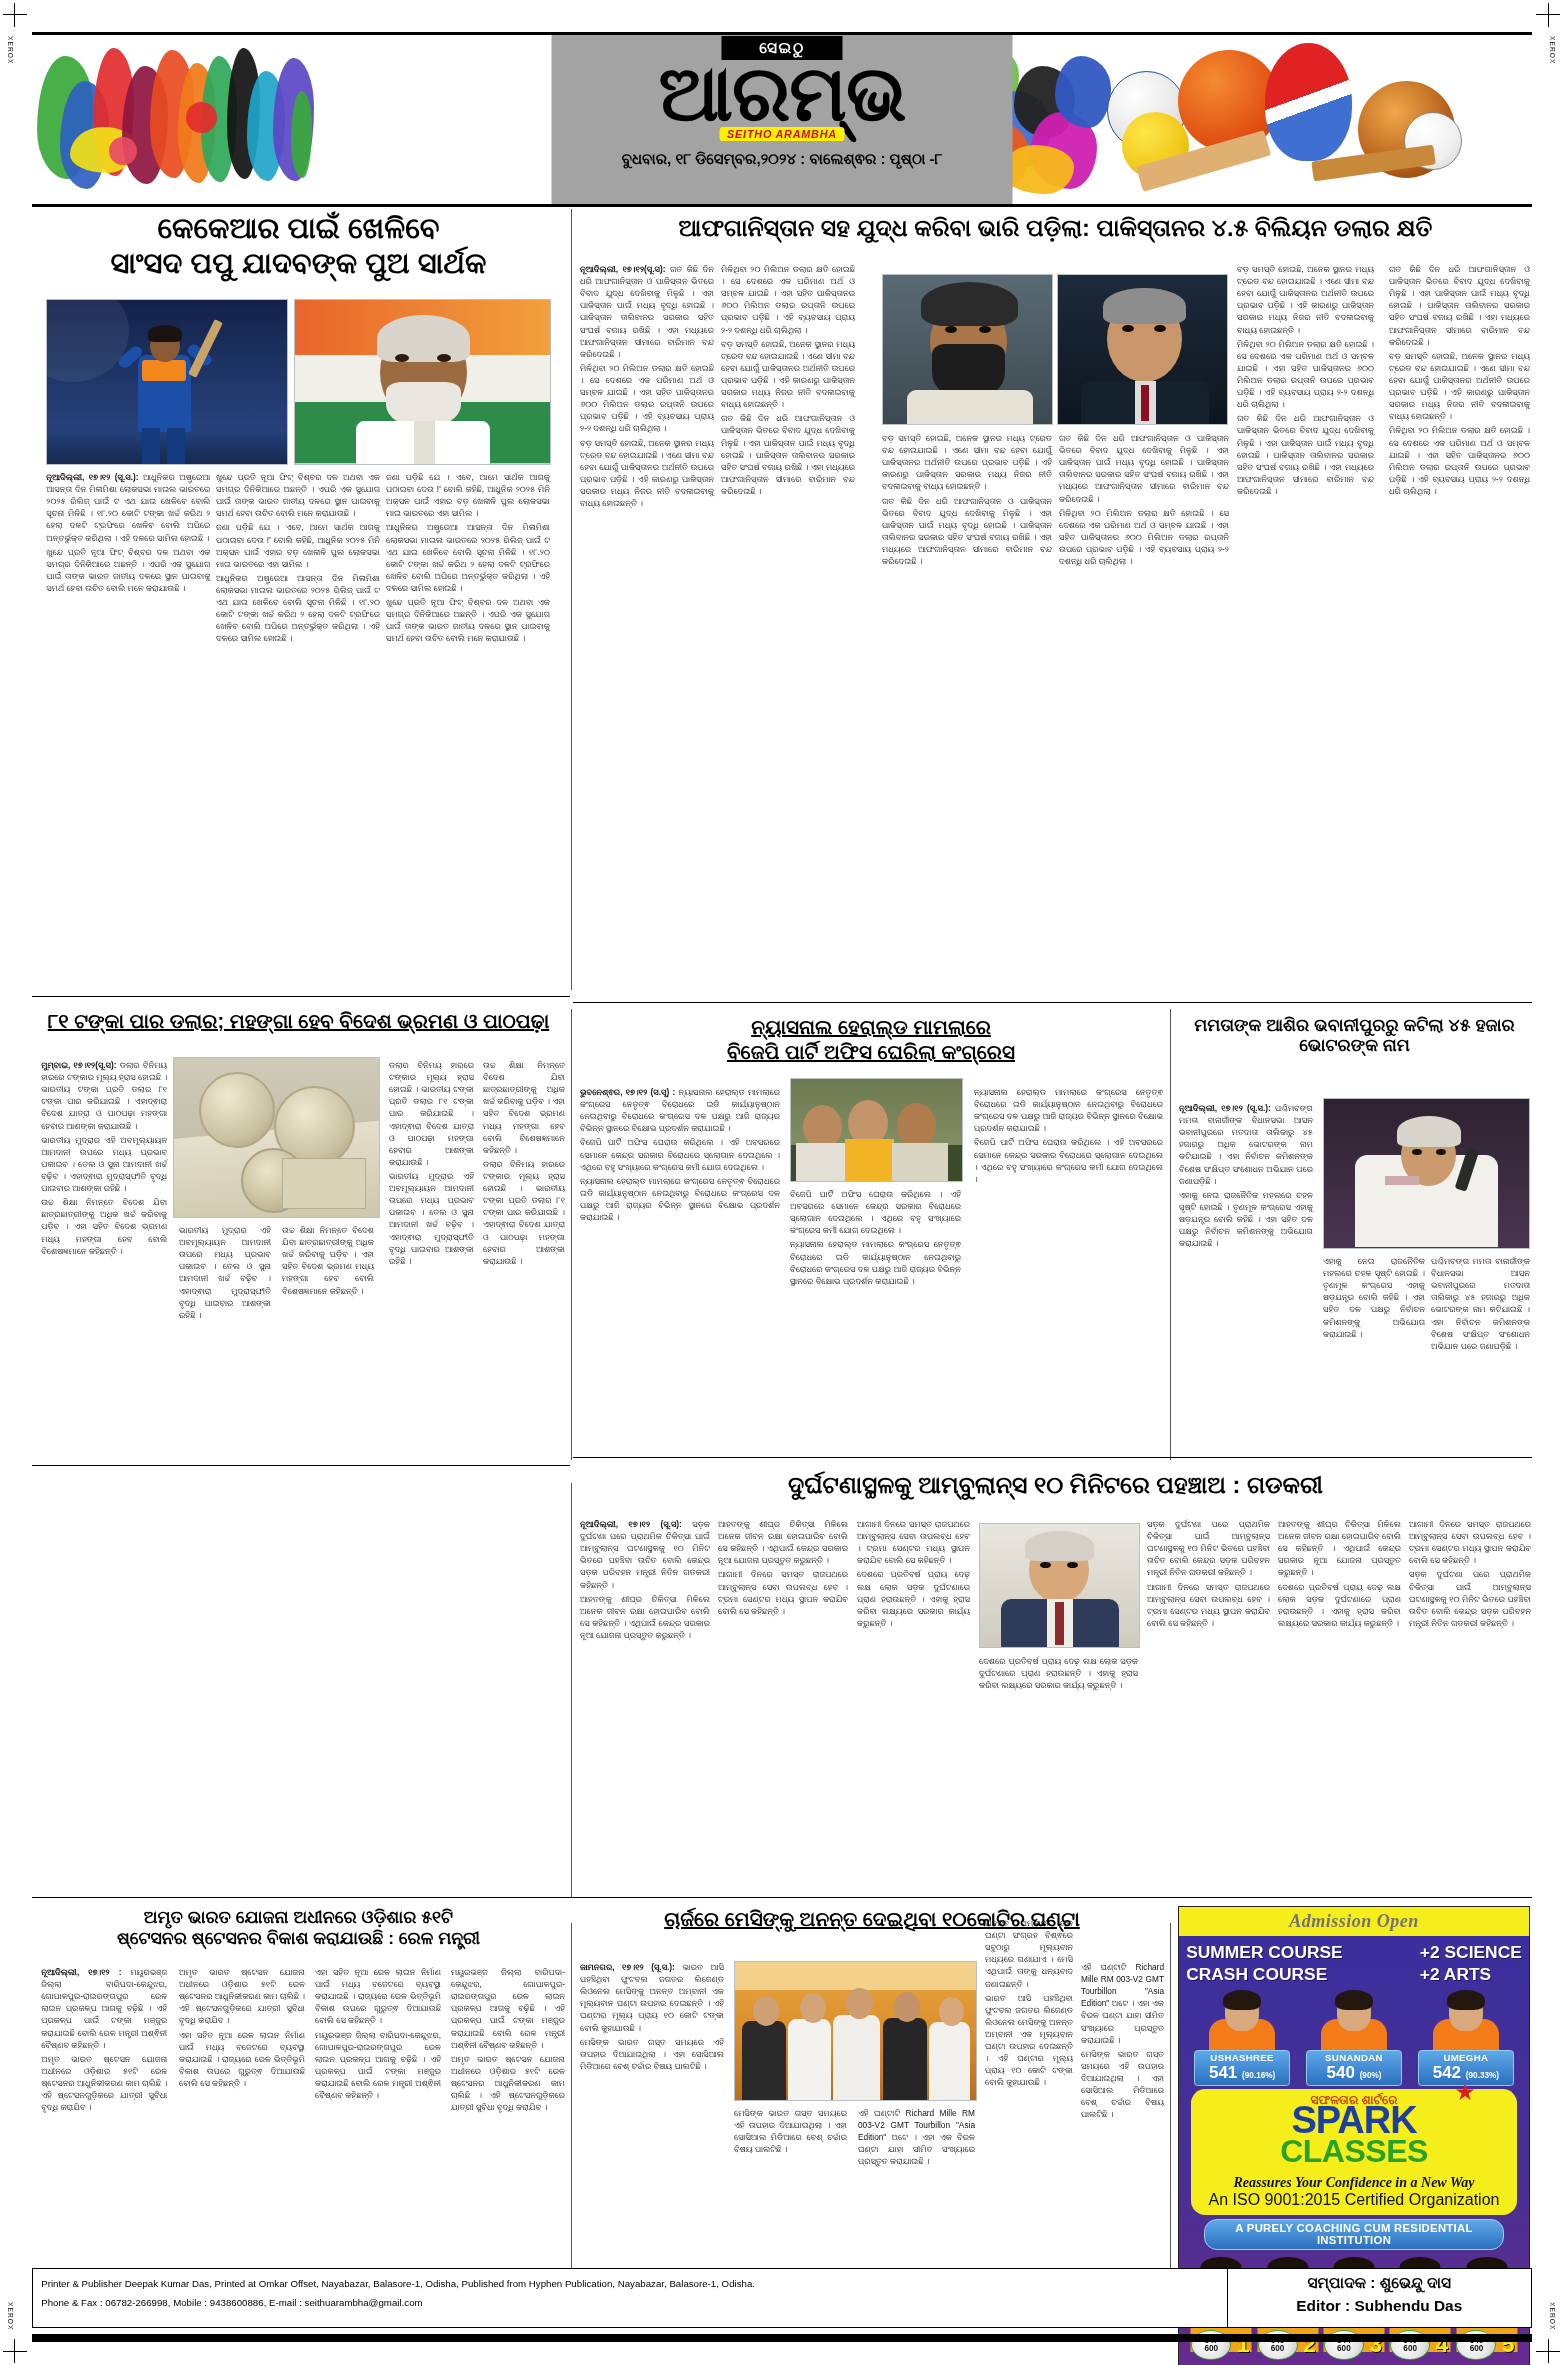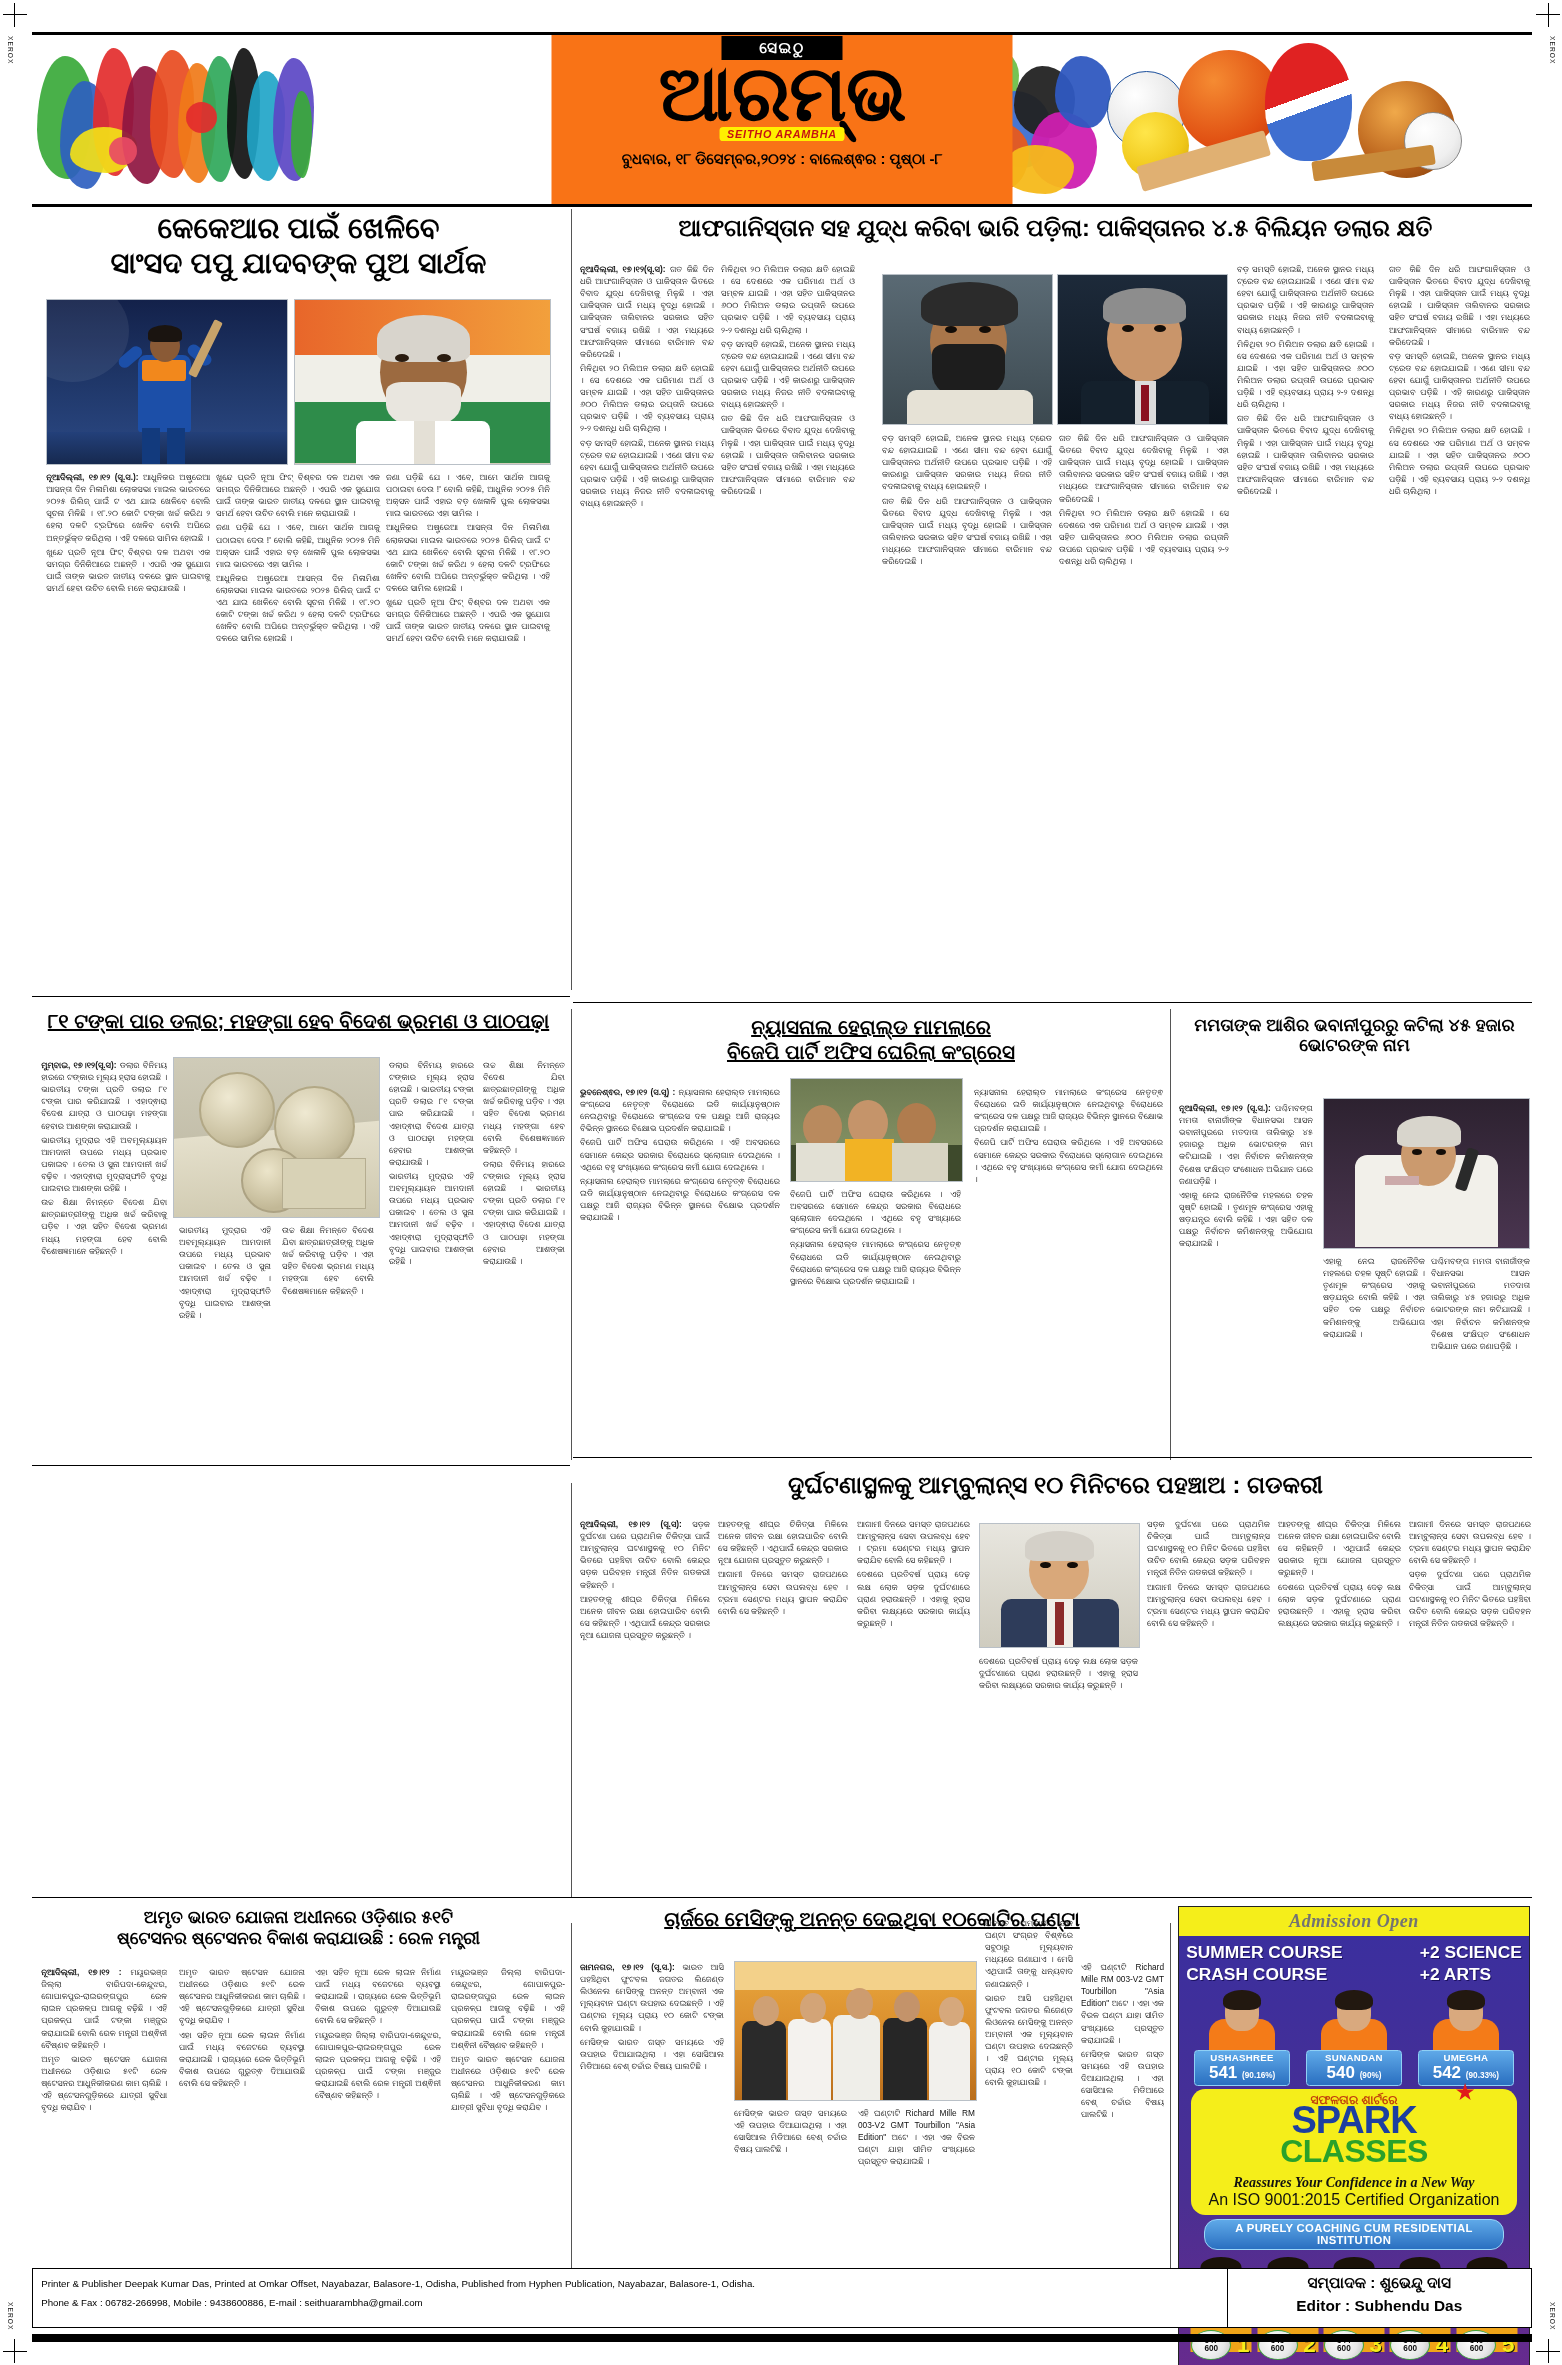--- a/index.html
+++ b/index.html
@@ -67,21 +67,21 @@
   .ball {
     position: absolute;
     border-radius: 50%;
   }
 
   .mast-center {
     position: absolute;
     left: 50%; transform: translateX(-50%);
     top: 0; width: 461px; height: 100%;
     text-align: center;
-    background: #f97316;
+    background: #a3a3a3;
     z-index: 5;
   }
   .mast-kicker {
     display: inline-block;
     background: #000; color: #fff;
     font-size: 15.4px; font-weight: bold;
     letter-spacing: 1.5px;
     padding: 2.6px 38px 3.6px;
     margin-top: 1px;
     font-family: "Liberation Sans", sans-serif;

